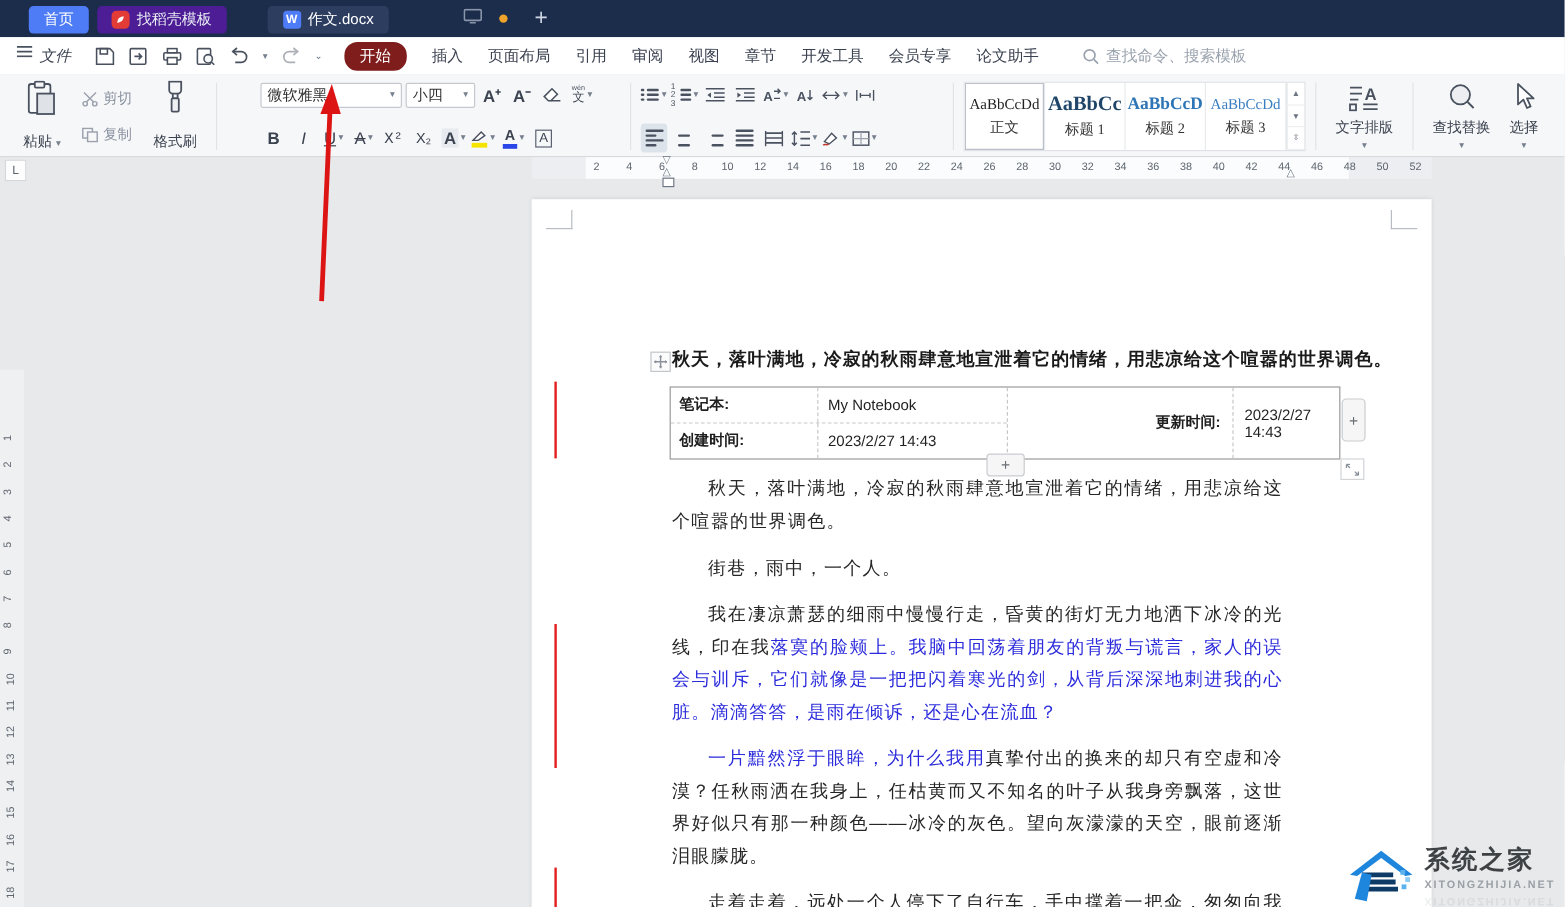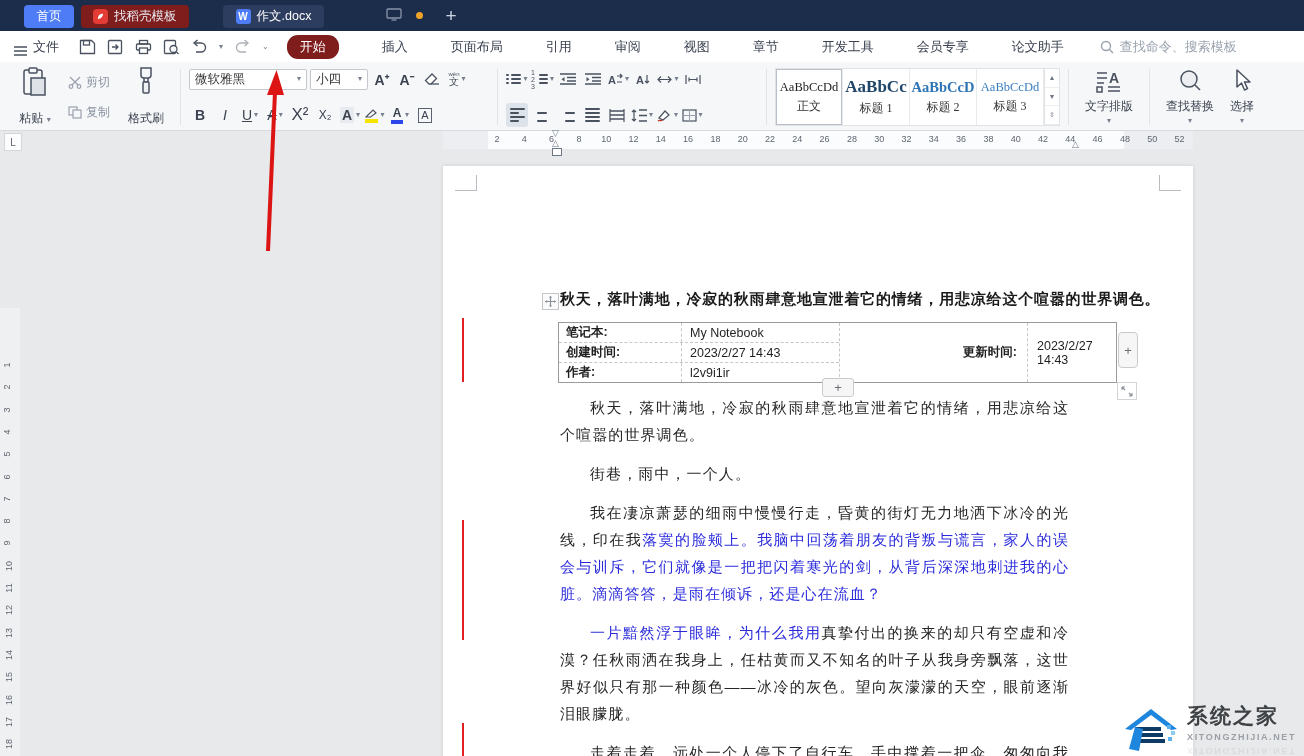--- a/index.html
+++ b/index.html
@@ -2,37 +2,37 @@
 <html><head>
 <meta charset="utf-8">
 <style>
   html,body{margin:0;padding:0;}
   .app{position:relative;width:1304px;height:756px;overflow:hidden;background:#e7e9eb;
        font-family:"Liberation Sans",sans-serif;-webkit-font-smoothing:antialiased;}
   
   .tabbar{position:absolute;top:0;left:0;right:0;height:31px;background:#1c2c4b;display:flex;align-items:center;}
   .tab{height:23px;margin-top:1px;border-radius:4px;display:flex;align-items:center;font-size:12.5px;}
   .tab-home{background:#4d7cf6;color:#fff;width:50px;justify-content:center;margin-left:24px;}
-  .tab-docer{background:#7f1d1d;color:#e9edf4;padding:0 12px;margin-left:7px;gap:6px;}
+  .tab-docer{background:#4c1d95;color:#e9edf4;padding:0 12px;margin-left:7px;gap:6px;}
   .tab-doc{background:#2d3d60;color:#fff;padding:0 13px;margin-left:34px;gap:6px;}
   .docer-ic{width:15px;height:15px;border-radius:4px;background:#e33c36;display:inline-flex;align-items:center;justify-content:center;}
   .wps-ic{width:15px;height:15px;border-radius:3px;background:#4d7cf6;color:#fff;font-size:10px;font-weight:bold;
           display:inline-flex;align-items:center;justify-content:center;}
   .tb-monitor{margin-left:62px;opacity:.75;}
   .tb-dot{width:7px;height:7px;border-radius:50%;background:#f0a32a;margin-left:14px;}
   .tb-plus{color:#cdd5e2;font-size:19px;margin-left:22px;font-weight:400;cursor:default;}
   
   .menubar{position:absolute;top:31px;left:0;right:0;height:31px;background:#fff;display:flex;align-items:center;
            font-size:13px;color:#3a4150;}
-  .mb-file{display:flex;align-items:flex-end;gap:6px;margin-left:14px;}
+  .mb-file{display:flex;align-items:flex-start;gap:6px;margin-left:14px;font-style:italic;}
   .mb-qicons{display:flex;align-items:center;gap:11px;margin-left:20px;color:#4a515e;}
   .mb-qicons svg{display:block;}
   .caret{font-size:8px;color:#77808e;line-height:1;}
   .mb-start{background:#7f1d1d;color:#fff;border-radius:11px;padding:3px 13px;margin-left:18px;font-size:13px;}
-  .mb-item{margin-left:43px;}
+  .mb-item{margin-left:21px;}
   .mb-search{display:flex;align-items:center;gap:6px;margin-left:36px;color:#99a2ae;}
   
   .ribbon{position:absolute;top:62px;left:0;right:0;height:69px;background:#f6f7f9;border-bottom:1px solid #d8dadd;
           display:flex;box-sizing:border-box;padding:5px 0 3px 12px;color:#3c4350;}
   .vdiv{width:1px;background:#e2e3e6;margin:2px 8px;}
   .grp{display:flex;}
   .col2{display:flex;flex-direction:column;justify-content:space-between;}
   .rlabel{font-size:12px;color:#3c4350;}
   .rbtn{display:inline-flex;align-items:center;justify-content:center;height:24px;min-width:22px;border-radius:3px;
         font-size:14px;gap:2px;}
@@ -250,21 +250,21 @@
         <svg width="22" height="28" viewBox="0 0 22 28">
             <path d="M6 1h10v7a3 3 0 0 1-3 3H9a3 3 0 0 1-3-3z" fill="none" stroke="#4a5260" stroke-width="1.5"></path>
             <path d="M9 11v4h4v-4" fill="none" stroke="#4a5260" stroke-width="1.5"></path>
             <rect x="8" y="15" width="6" height="11" rx="1" fill="#eef0f3" stroke="#4a5260" stroke-width="1.5"></rect>
           </svg>
         <span class="rlabel">格式刷</span>
       </div>
     </div>
     <div class="vdiv"></div>
 
-    <div class="col2" style="width:300px;">
+    <div class="col2" style="width:300px;margin-left:28px;">
       <div class="fr-row">
         <span class="combo" style="width:118px;">
           <span>微软雅黑</span>
             <span class="caret">▾</span>
         </span>
         <span class="combo" style="width:58px;">
           <span>小四</span>
             <span class="caret">▾</span>
         </span>
         <span class="rbtn">
@@ -296,21 +296,21 @@
           </span>
         <span class="rbtn">
             <span class="glyph u-under" style="font-weight:500;">U</span>
             <span class="caret">▾</span>
           </span>
         <span class="rbtn">
             <span class="glyph strike" style="font-weight:500;">A</span>
             <span class="caret">▾</span>
           </span>
         <span class="rbtn">
-            <span style="font-size:17px;">X²</span>
+            <span style="font-size:13px;font-family:Liberation Mono, monospace;">X²</span>
           </span>
         <span class="rbtn">
             <span style="font-size:12px;">X₂</span>
           </span>
         <span class="rbtn">
             <span class="glyph" style="background:#e7eaee;padding:0 2px;">A</span>
             <span class="caret">▾</span>
           </span>
         <span class="rbtn">
           <span style="display:inline-flex;flex-direction:column;align-items:center;">
@@ -546,24 +546,20 @@
       <div class="meta-table">
         <div class="mt-left" id="mt-rows">
             <div class="mt-row">
               <span class="mt-label">笔记本:</span>
               <span class="mt-value">My Notebook</span>
             </div>
             <div class="mt-row">
               <span class="mt-label">创建时间:</span>
               <span class="mt-value">2023/2/27 14:43</span>
             </div>
-            <div class="mt-row">
-              <span class="mt-label">作者:</span>
-              <span class="mt-value">l2v9i1ir</span>
-            </div>
           </div>
         <div class="mt-right">
           <span class="lab">更新时间:</span>
           <span class="val">2023/2/27 14:43</span>
         </div>
       </div>
       <div class="tbl-plus right">+</div>
       <div class="tbl-plus bottom">+</div>
       <div class="tbl-resize">
         <svg width="12" height="11" viewBox="0 0 12 11">

